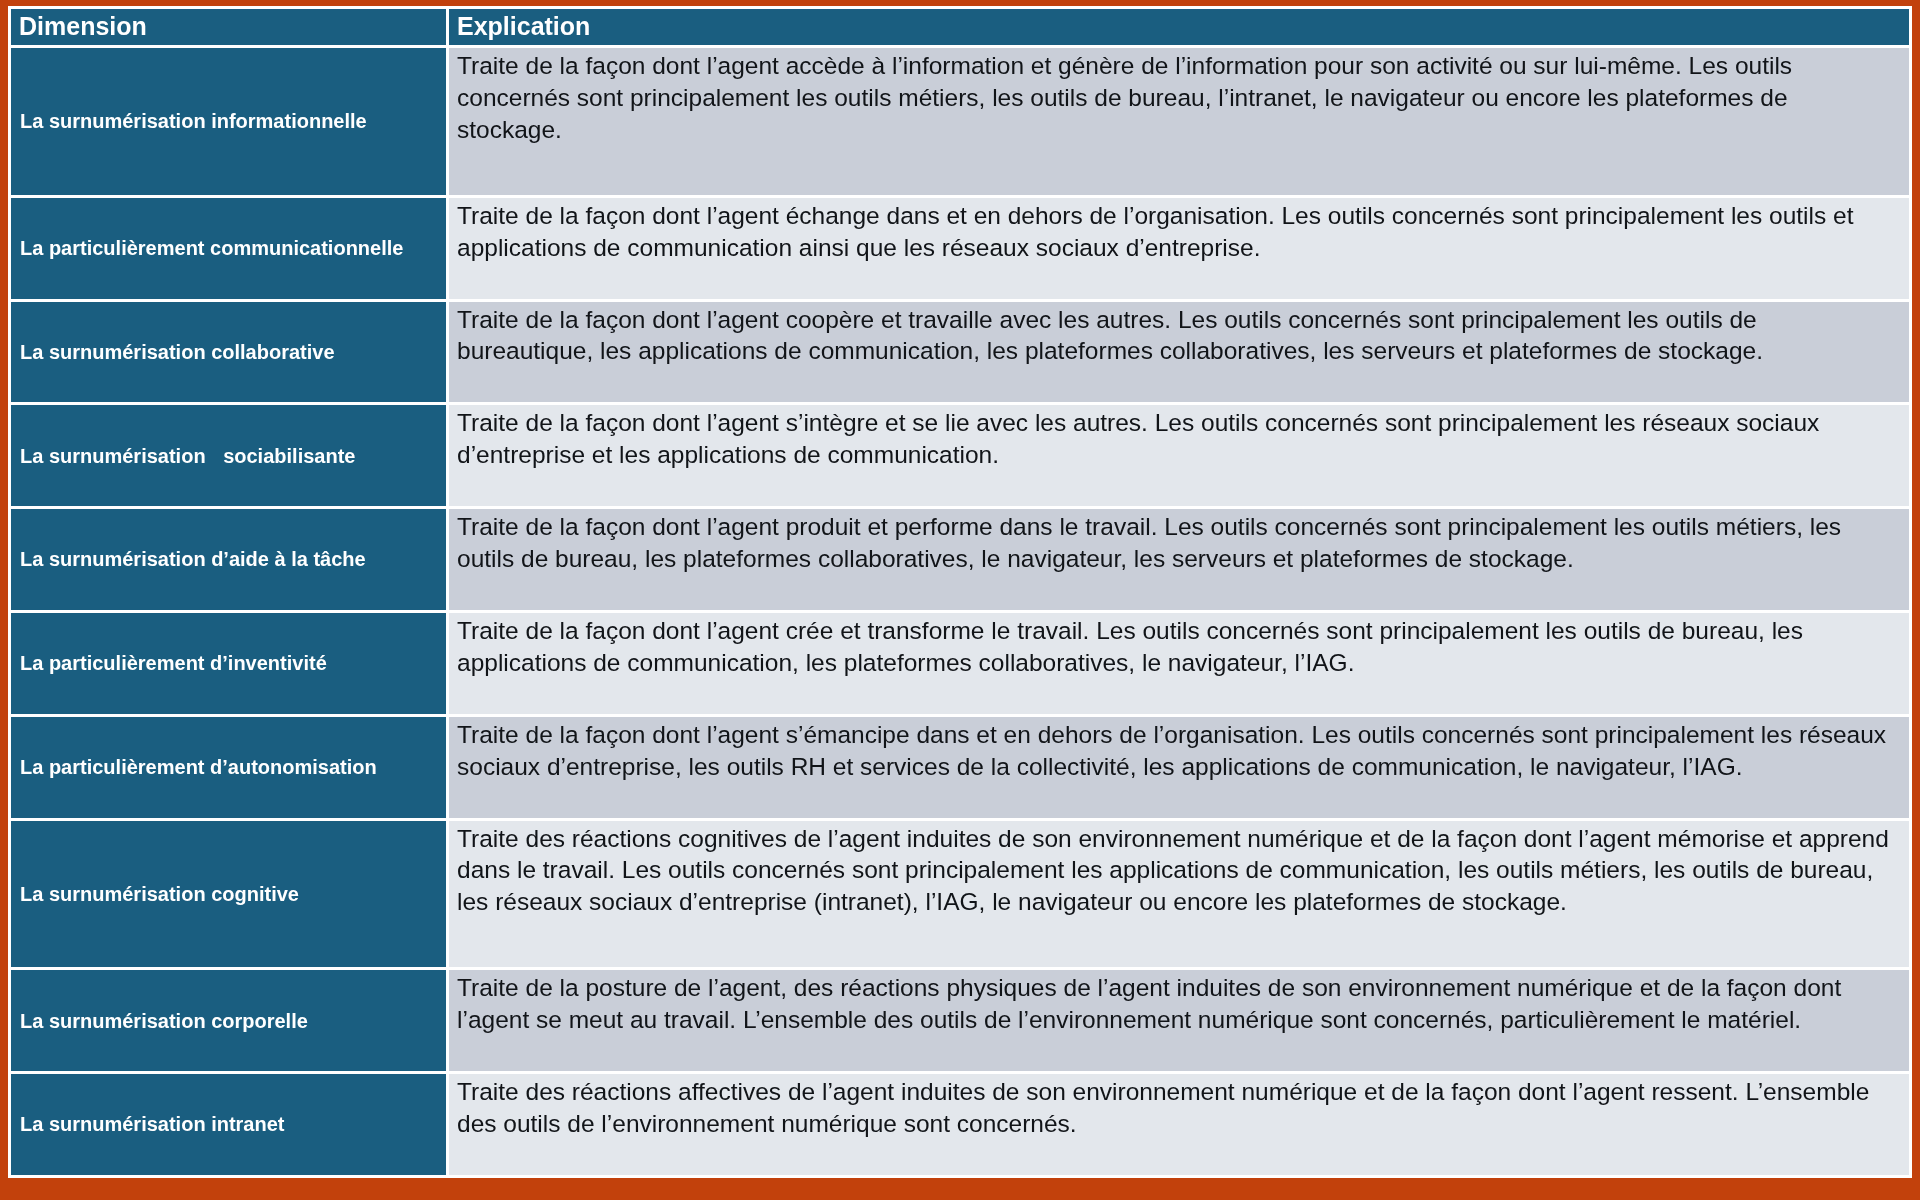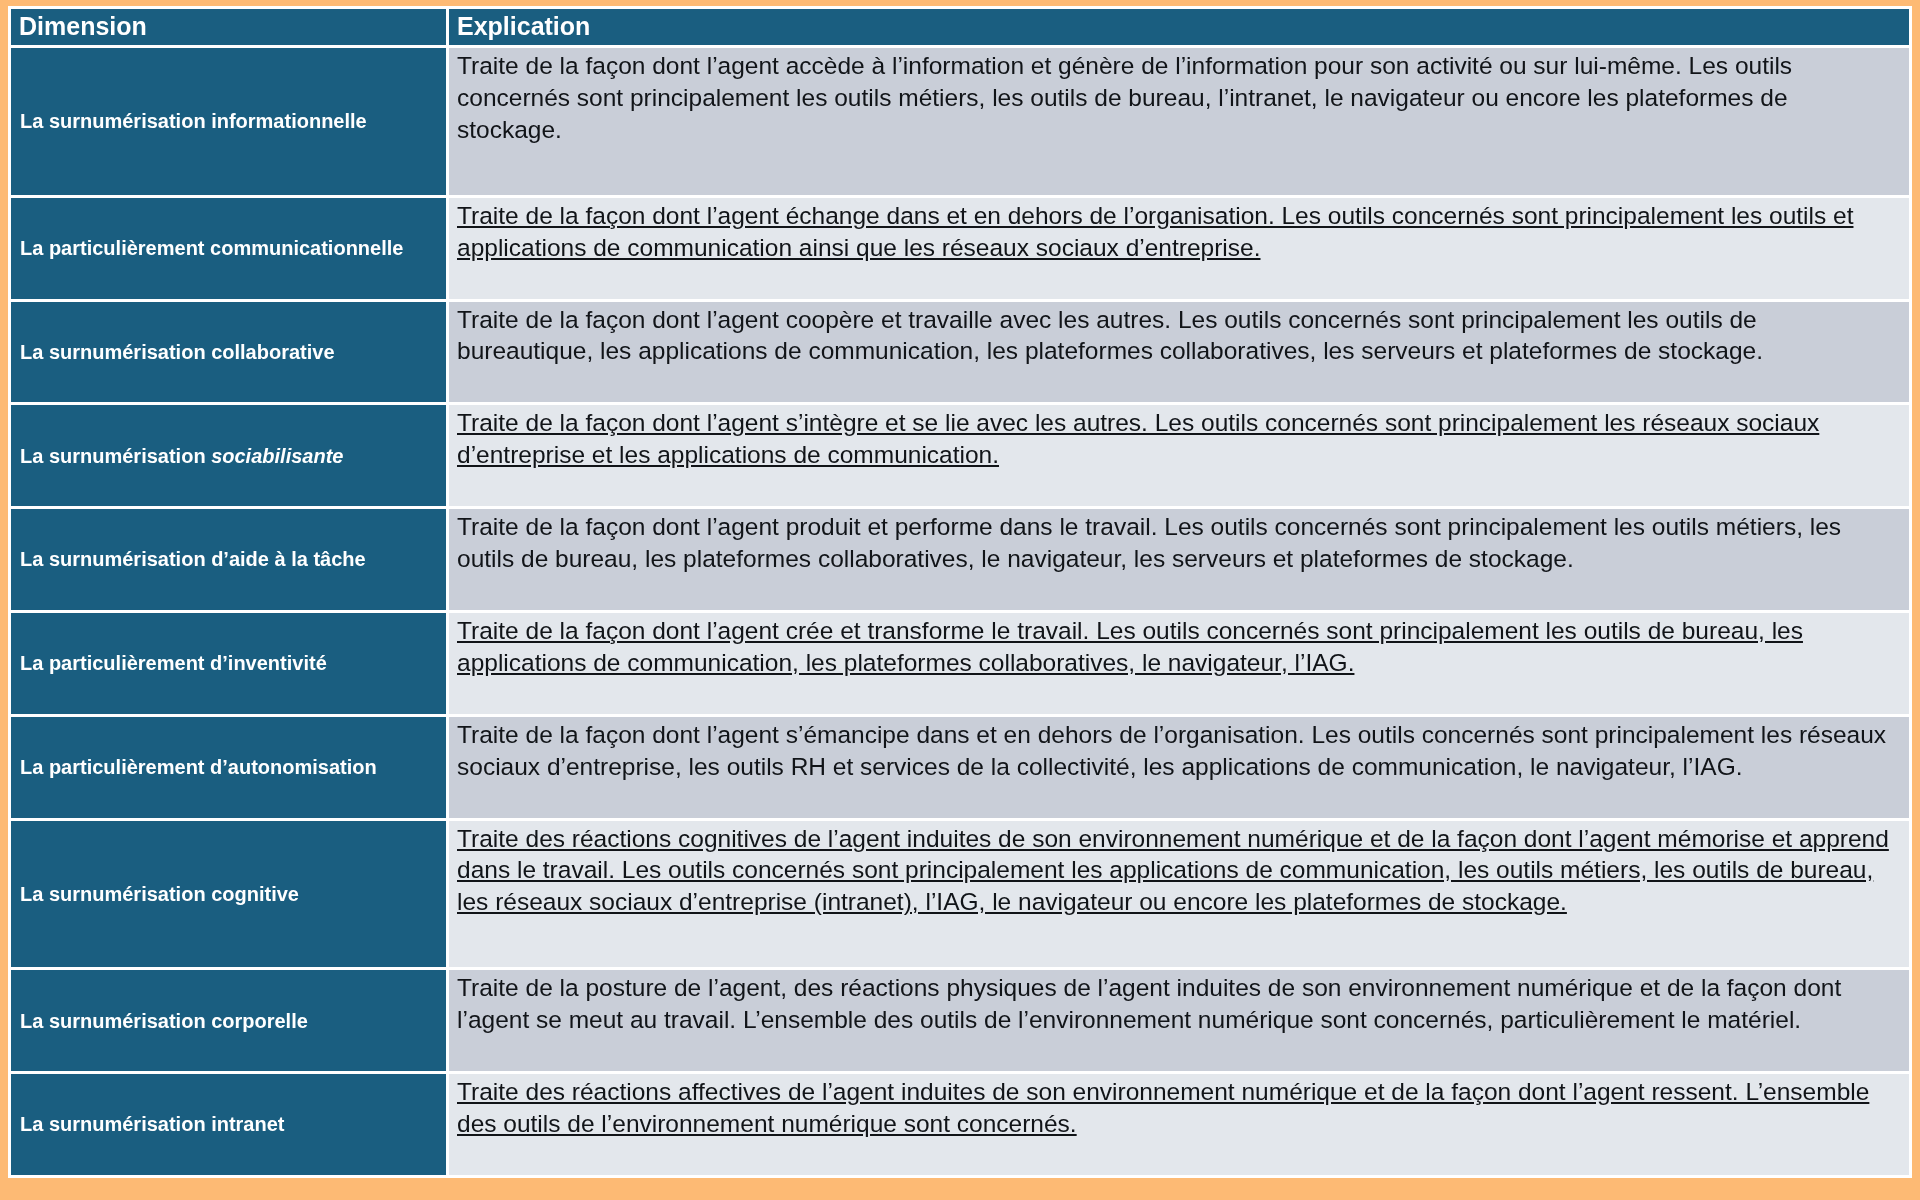--- a/index.html
+++ b/index.html
@@ -13,21 +13,21 @@
     height: 1200px;
     overflow: hidden;
     font-family: "Liberation Sans", "DejaVu Sans", sans-serif;
   }
 
   
   .frame {
     box-sizing: border-box;
     width: 1920px;
     height: 1200px;
-    background: #fdba74;
+    background: #c2410c;
     padding: 6px 8px 22px 8px;
     display: block;
   }
 
   .table-wrap {
     box-sizing: border-box;
     width: 100%;
     height: 100%;
     background: #ffffff;
   }
@@ -64,34 +64,34 @@
     background: #1a5e80;
     color: #ffffff;
     font-weight: bold;
     font-size: 20px;
     line-height: 1.22;
     vertical-align: middle;
     padding: 6px 10px 6px 9px;
     border: 0;
   }
   td.dim .em {
-    font-style: italic;
+    margin-left: 12px;
   }
 
   
   td.exp {
     color: #111418;
     font-size: 24.5px;
     line-height: 1.30;
     vertical-align: top;
     padding: 2px 10px 4px 8px;
     border: 0;
   }
   tr.band-a td.exp { background: #c9ced8; }
-  tr.band-b td.exp { background: #e3e7ec; text-decoration: underline; }
+  tr.band-b td.exp { background: #e3e7ec; }
 </style>
 </head>
 <body>
 
 <div class="frame">
   <div class="table-wrap">
     <table class="matrix">
       <colgroup>
         <col class="col-dim">
         <col class="col-exp">

